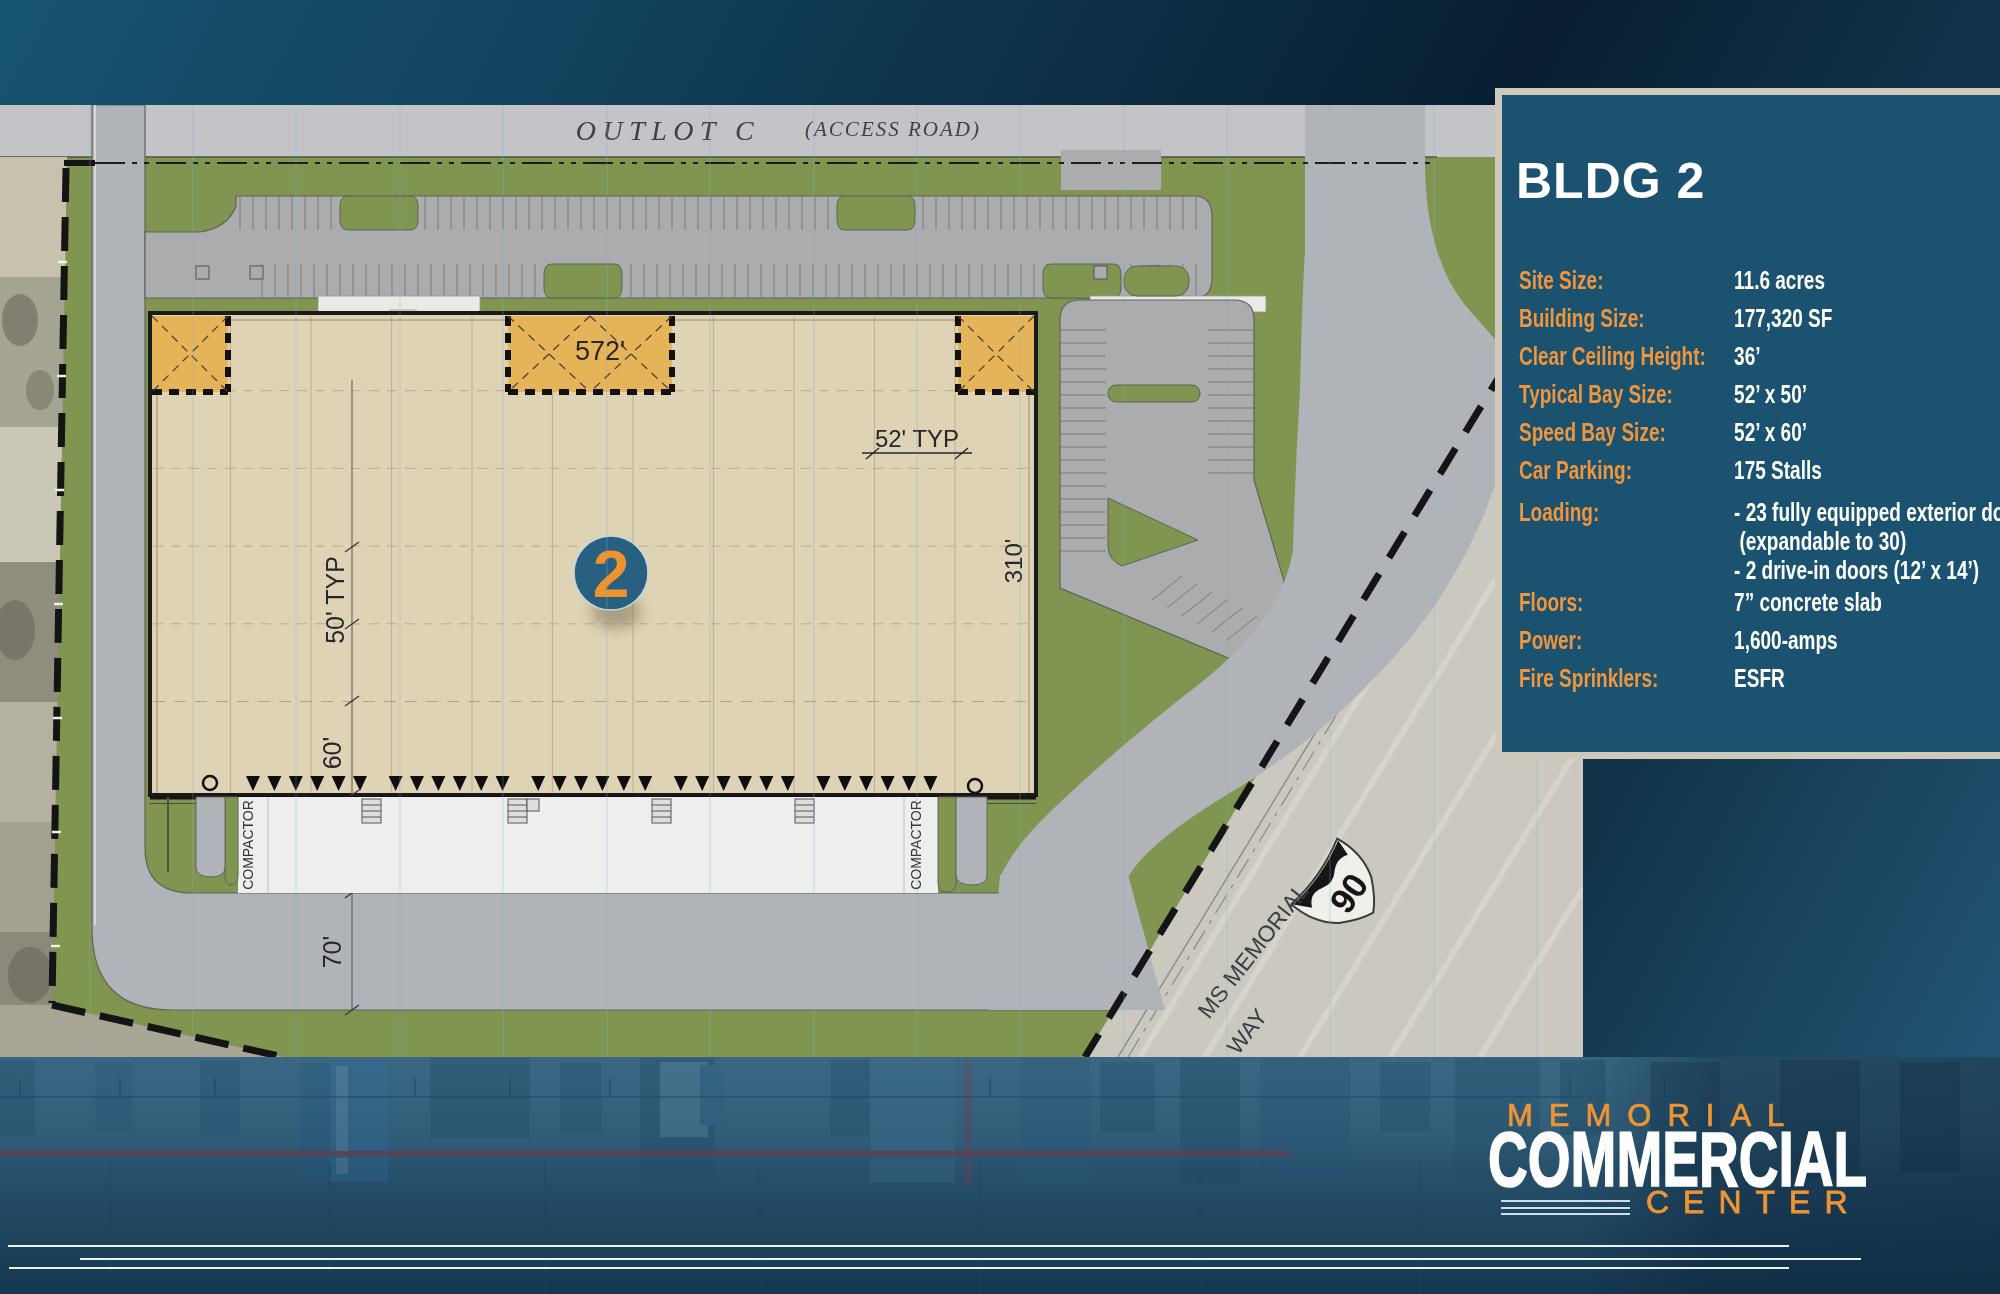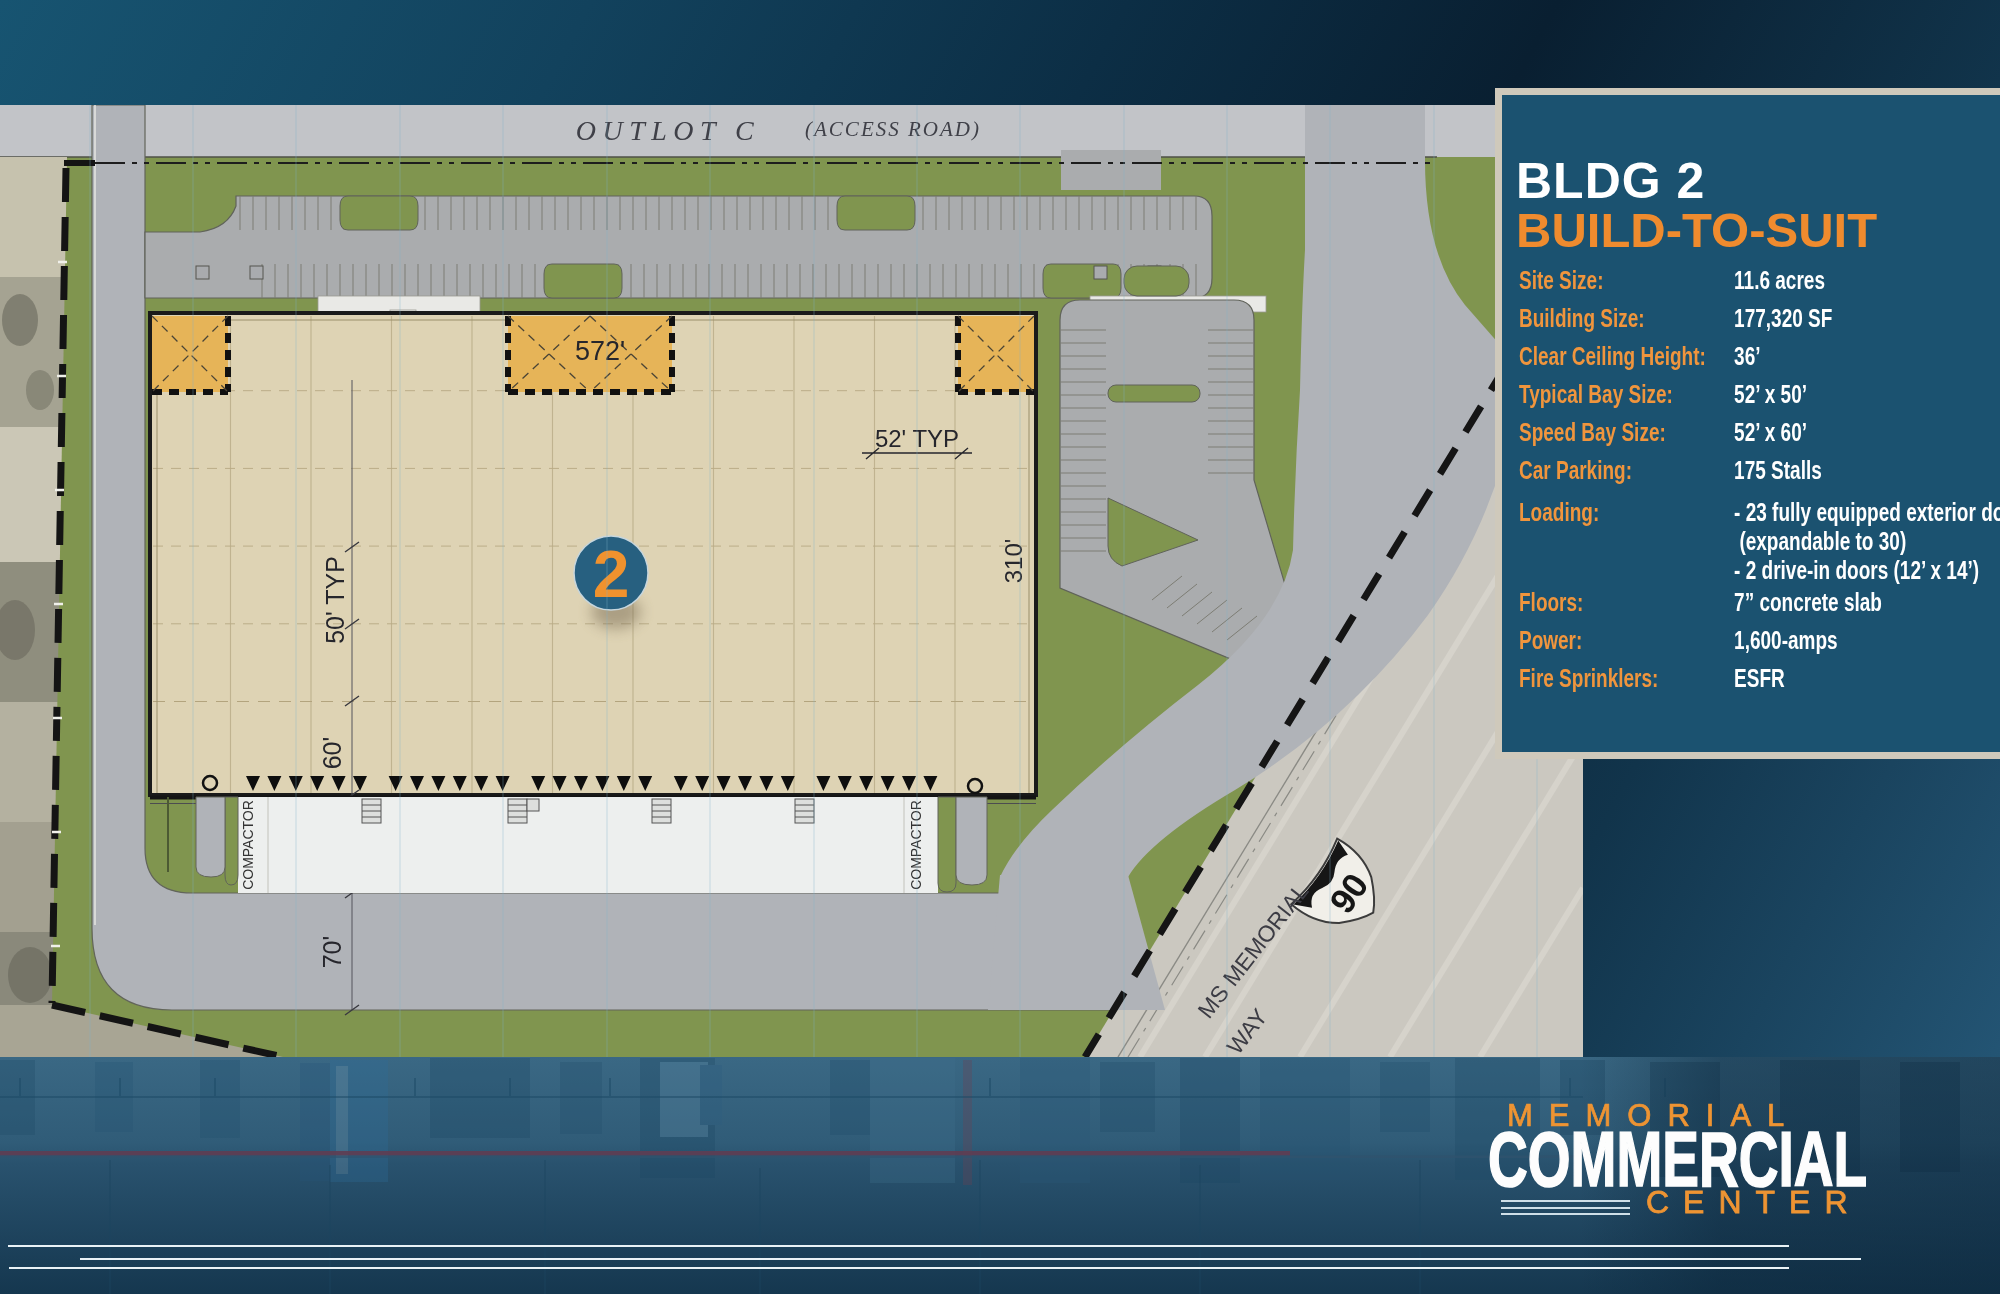--- a/index.html
+++ b/index.html
@@ -294,21 +294,20 @@
     <g stroke="#1c4660" stroke-width="1.5" opacity="0.5">
       <path d="M110,1160 V1294 M330,1165 V1294 M545,1160 V1294 M760,1168 V1294 M980,1160 V1294 M1200,1165 V1294 M1420,1160 V1294"></path>
     </g>
 
     <rect x="0" y="1057" width="2000" height="237" fill="url(#striph)"></rect>
   </svg>
 
   <div class="panel">
 
     <h1>BLDG 2</h1>
-    <h2>BUILD-TO-SUIT</h2>
 
     <div class="row" style="top:171px"><span class="lab">Site Size:</span><span class="val">11.6 acres</span></div>
     <div class="row" style="top:209px"><span class="lab">Building Size:</span><span class="val">177,320 SF</span></div>
     <div class="row" style="top:247px"><span class="lab">Clear Ceiling Height:</span><span class="val">36’</span></div>
     <div class="row" style="top:285px"><span class="lab">Typical Bay Size:</span><span class="val">52’ x 50’</span></div>
     <div class="row" style="top:323px"><span class="lab">Speed Bay Size:</span><span class="val">52’ x 60’</span></div>
     <div class="row" style="top:361px"><span class="lab">Car Parking:</span><span class="val">175 Stalls</span></div>
     <div class="row" style="top:403px"><span class="lab">Loading:</span><span class="val">- 23 fully equipped exterior docks<br><span style="margin-left:7px">(expandable to 30)</span><br>- 2 drive-in doors (12’ x 14’)</span></div>
     <div class="row" style="top:493px"><span class="lab">Floors:</span><span class="val">7” concrete slab</span></div>
     <div class="row" style="top:531px"><span class="lab">Power:</span><span class="val">1,600-amps</span></div>

